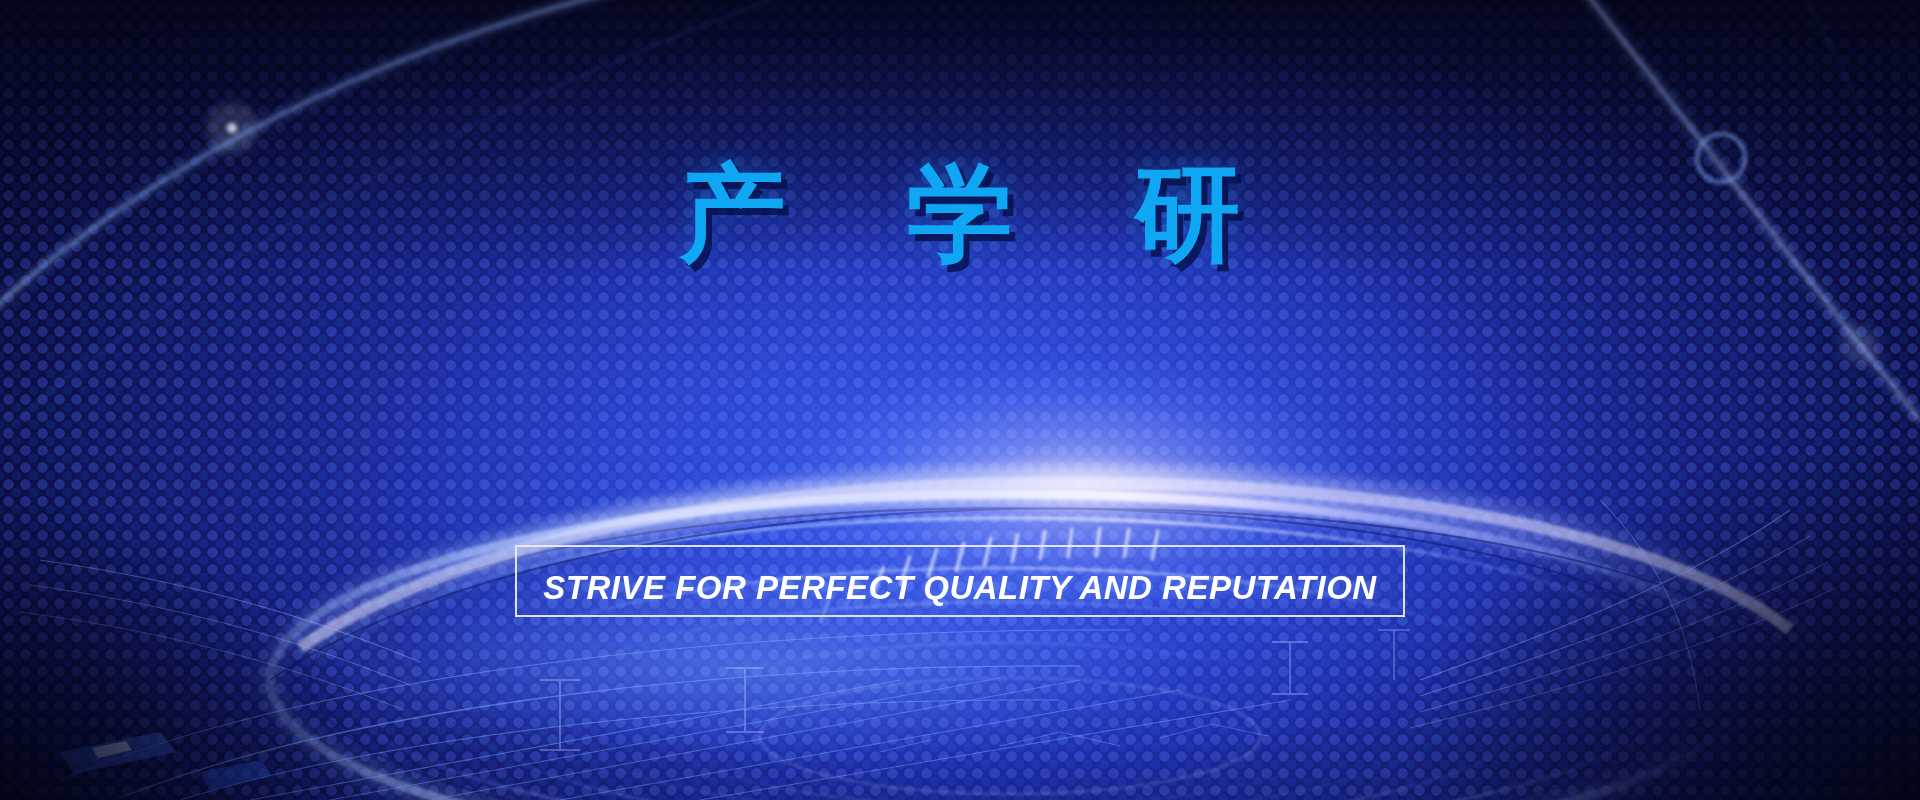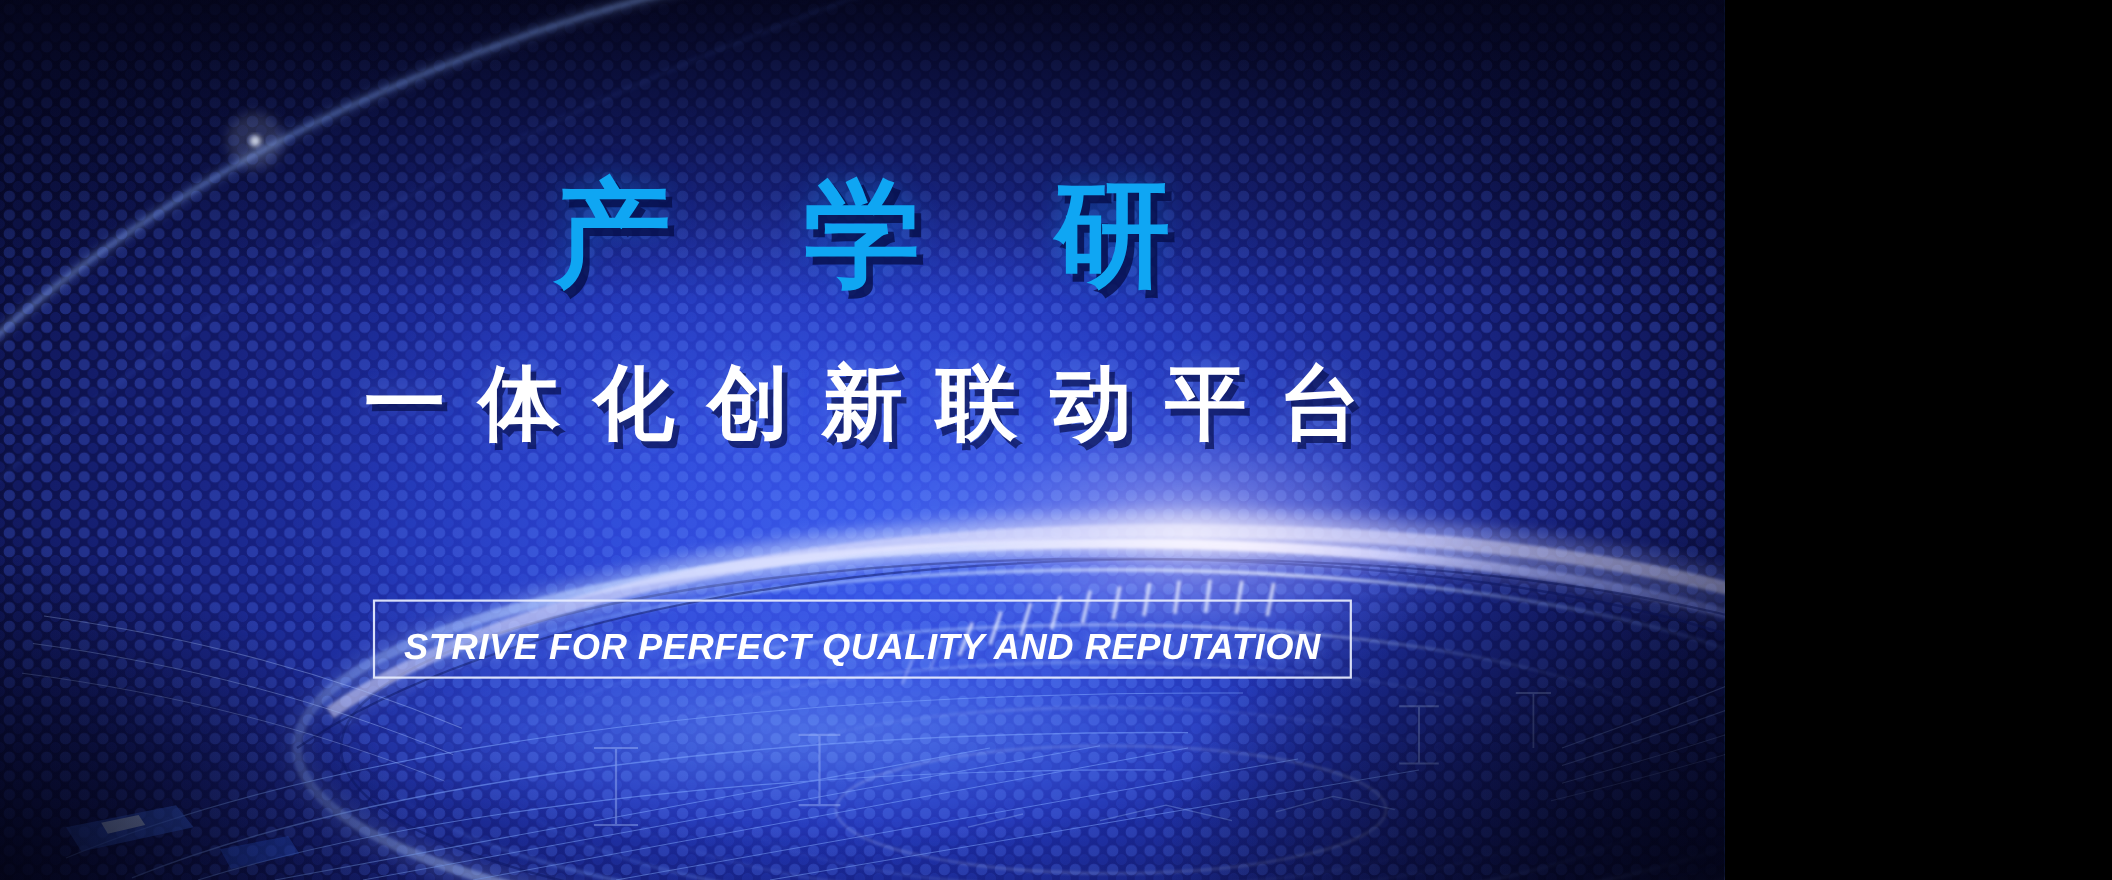--- a/index.html
+++ b/index.html
@@ -1,17 +1,17 @@
 <!DOCTYPE html>
 <html><head>
 <meta charset="utf-8">
 <style>
   html,body{margin:0;padding:0;background:#000;}
   #stage{
-    position:relative;width:1568px;height:800px;overflow:hidden;
+    position:relative;width:1920px;height:800px;overflow:hidden;
     font-family:"Liberation Sans","DejaVu Sans",sans-serif;
     background:#0c4a6e;
   }
   
   .bg-base{
     position:absolute;inset:0;
     background:
       radial-gradient(ellipse 62% 78% at 50% 62%, #2c45dd 0%, #2439c9 22%, #1d2da8 42%, #141c72 62%, #0c1046 80%, #070829 100%);
   }
   .bg-vignette{
@@ -278,21 +278,20 @@
   </svg>
 
   <div class="hudglow"></div>
   <div class="corner-dark-l"></div>
   <div class="corner-dark-r"></div>
   <div class="bg-vignette"></div>
 
   <div class="content">
     <div class="line1">产 学 研</div>
 
-    <div class="line2">一体化创新联动平台</div>
 
     <div class="subwrap">
       <div class="subbox">
         <div class="subtext">STRIVE FOR PERFECT QUALITY AND REPUTATION</div>
       </div>
     </div>
   </div>
 
 </div>
 

